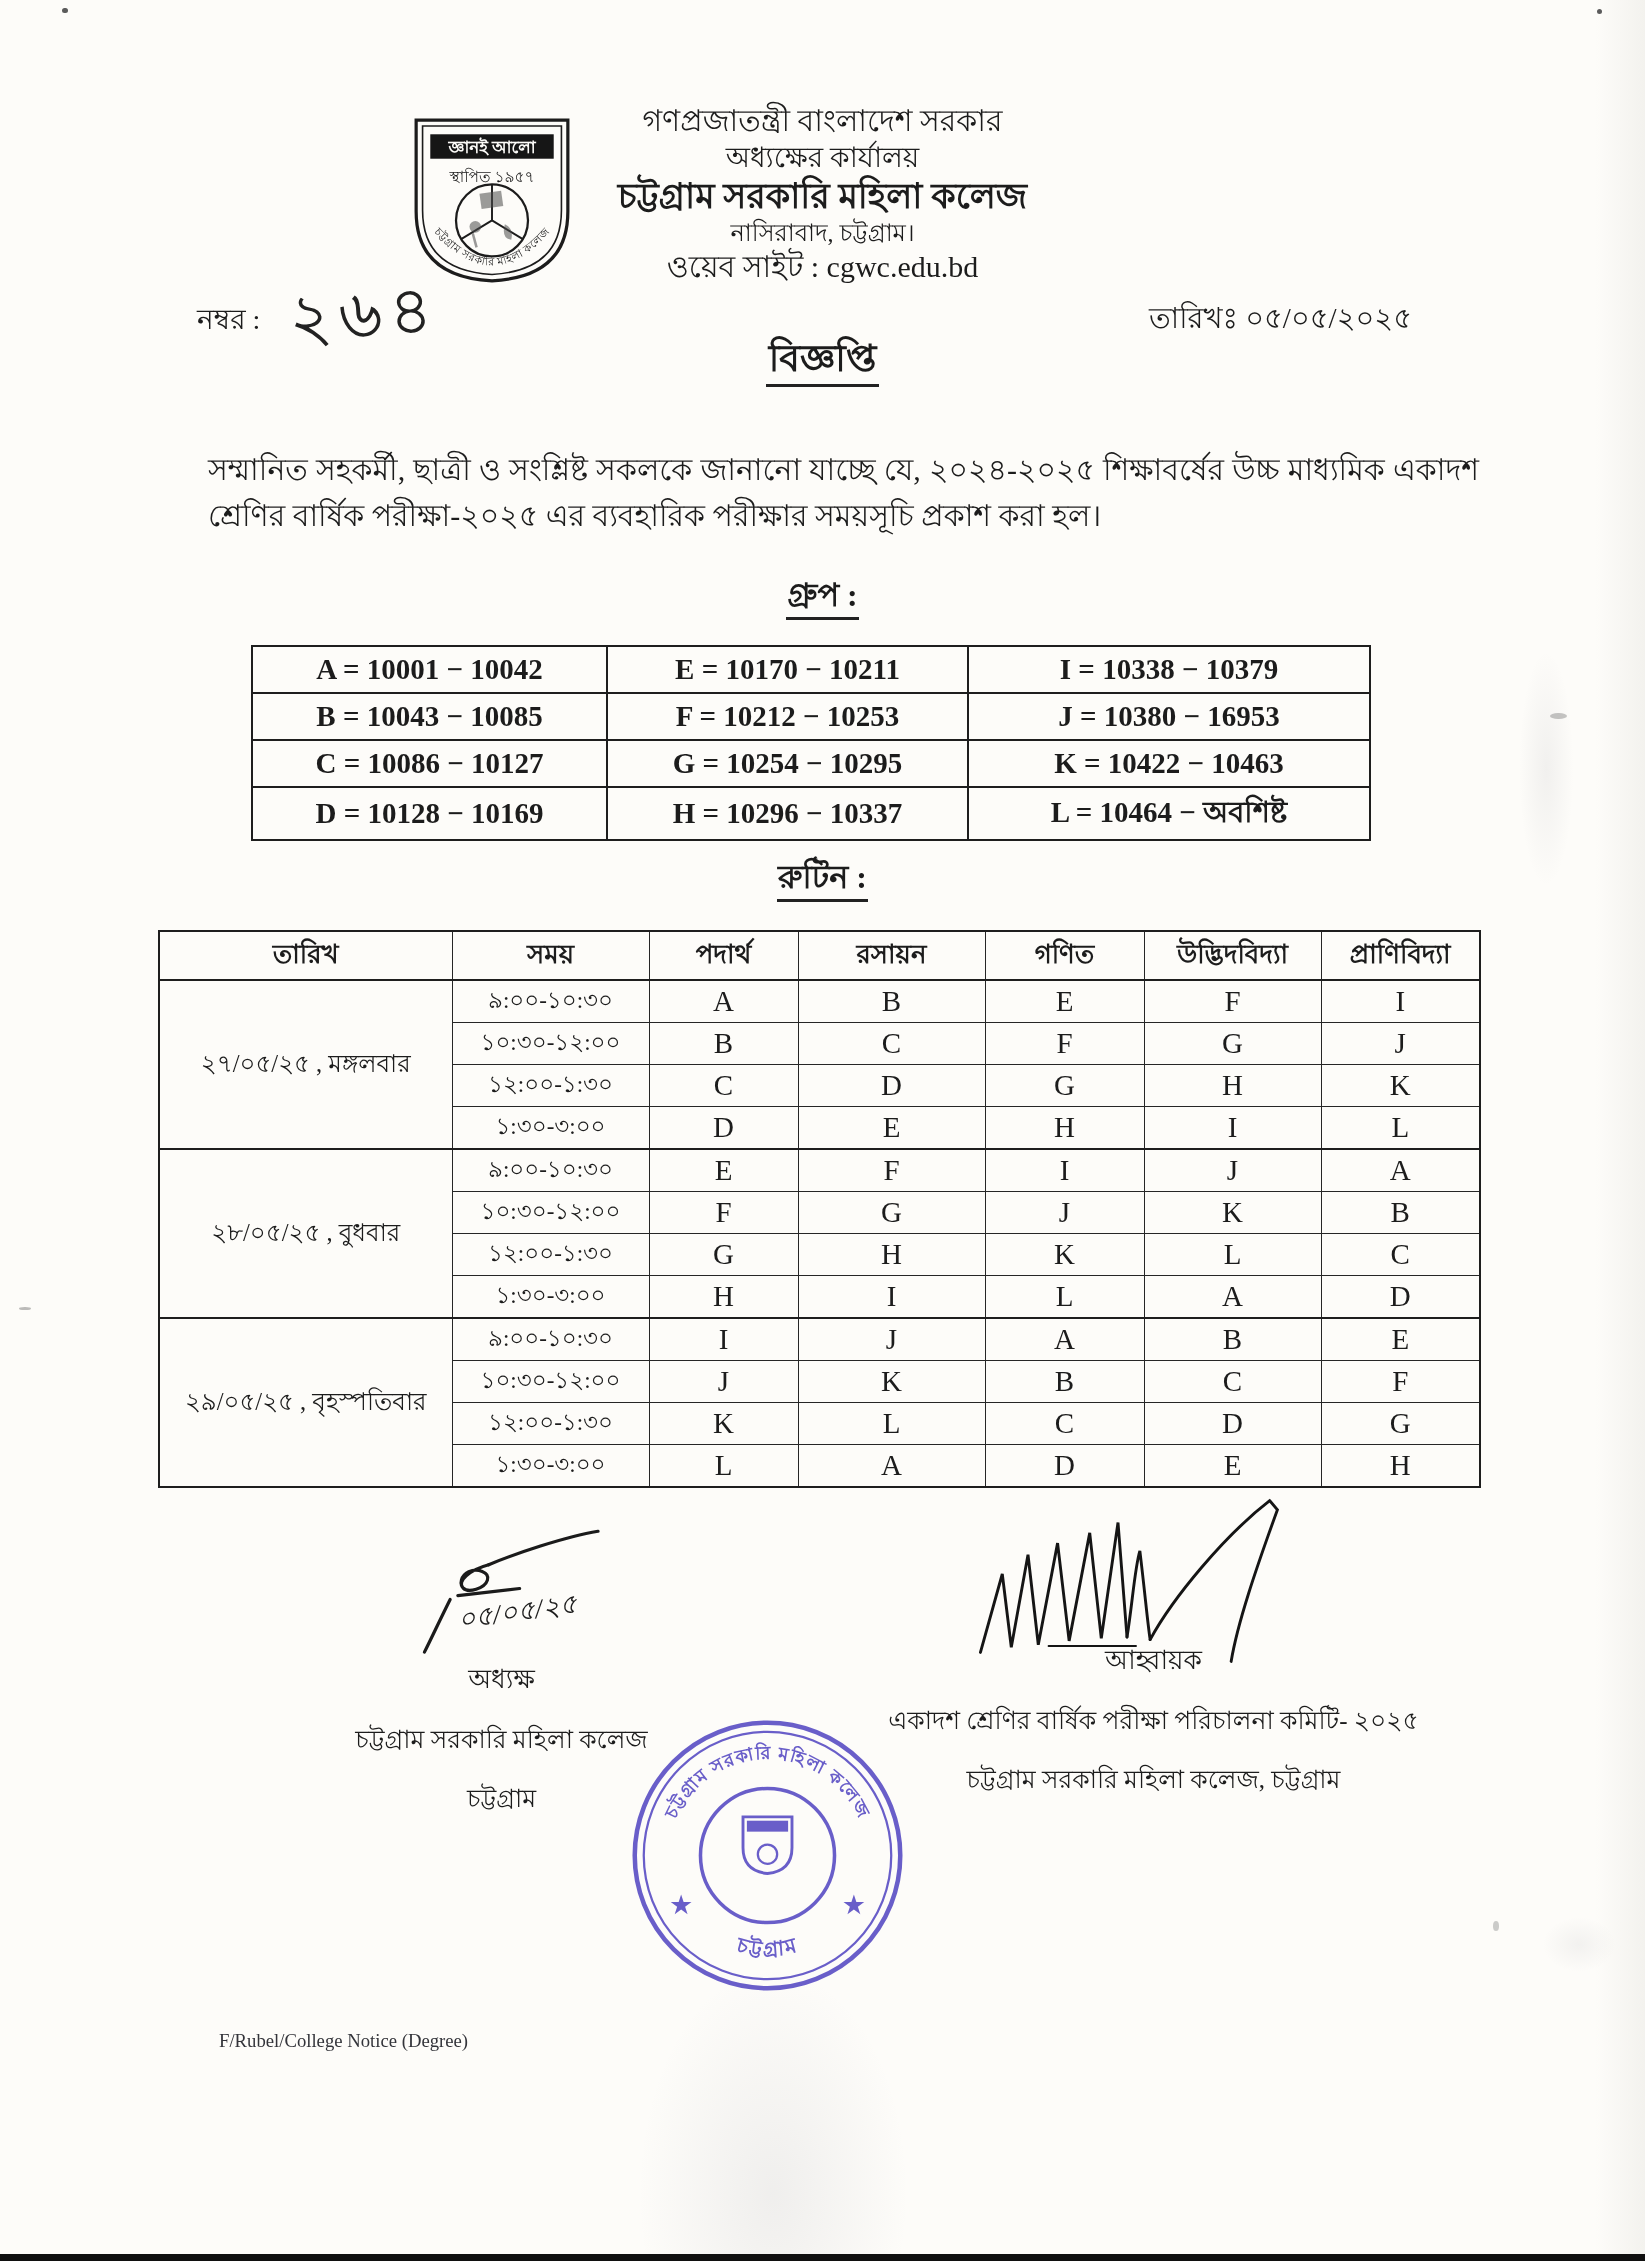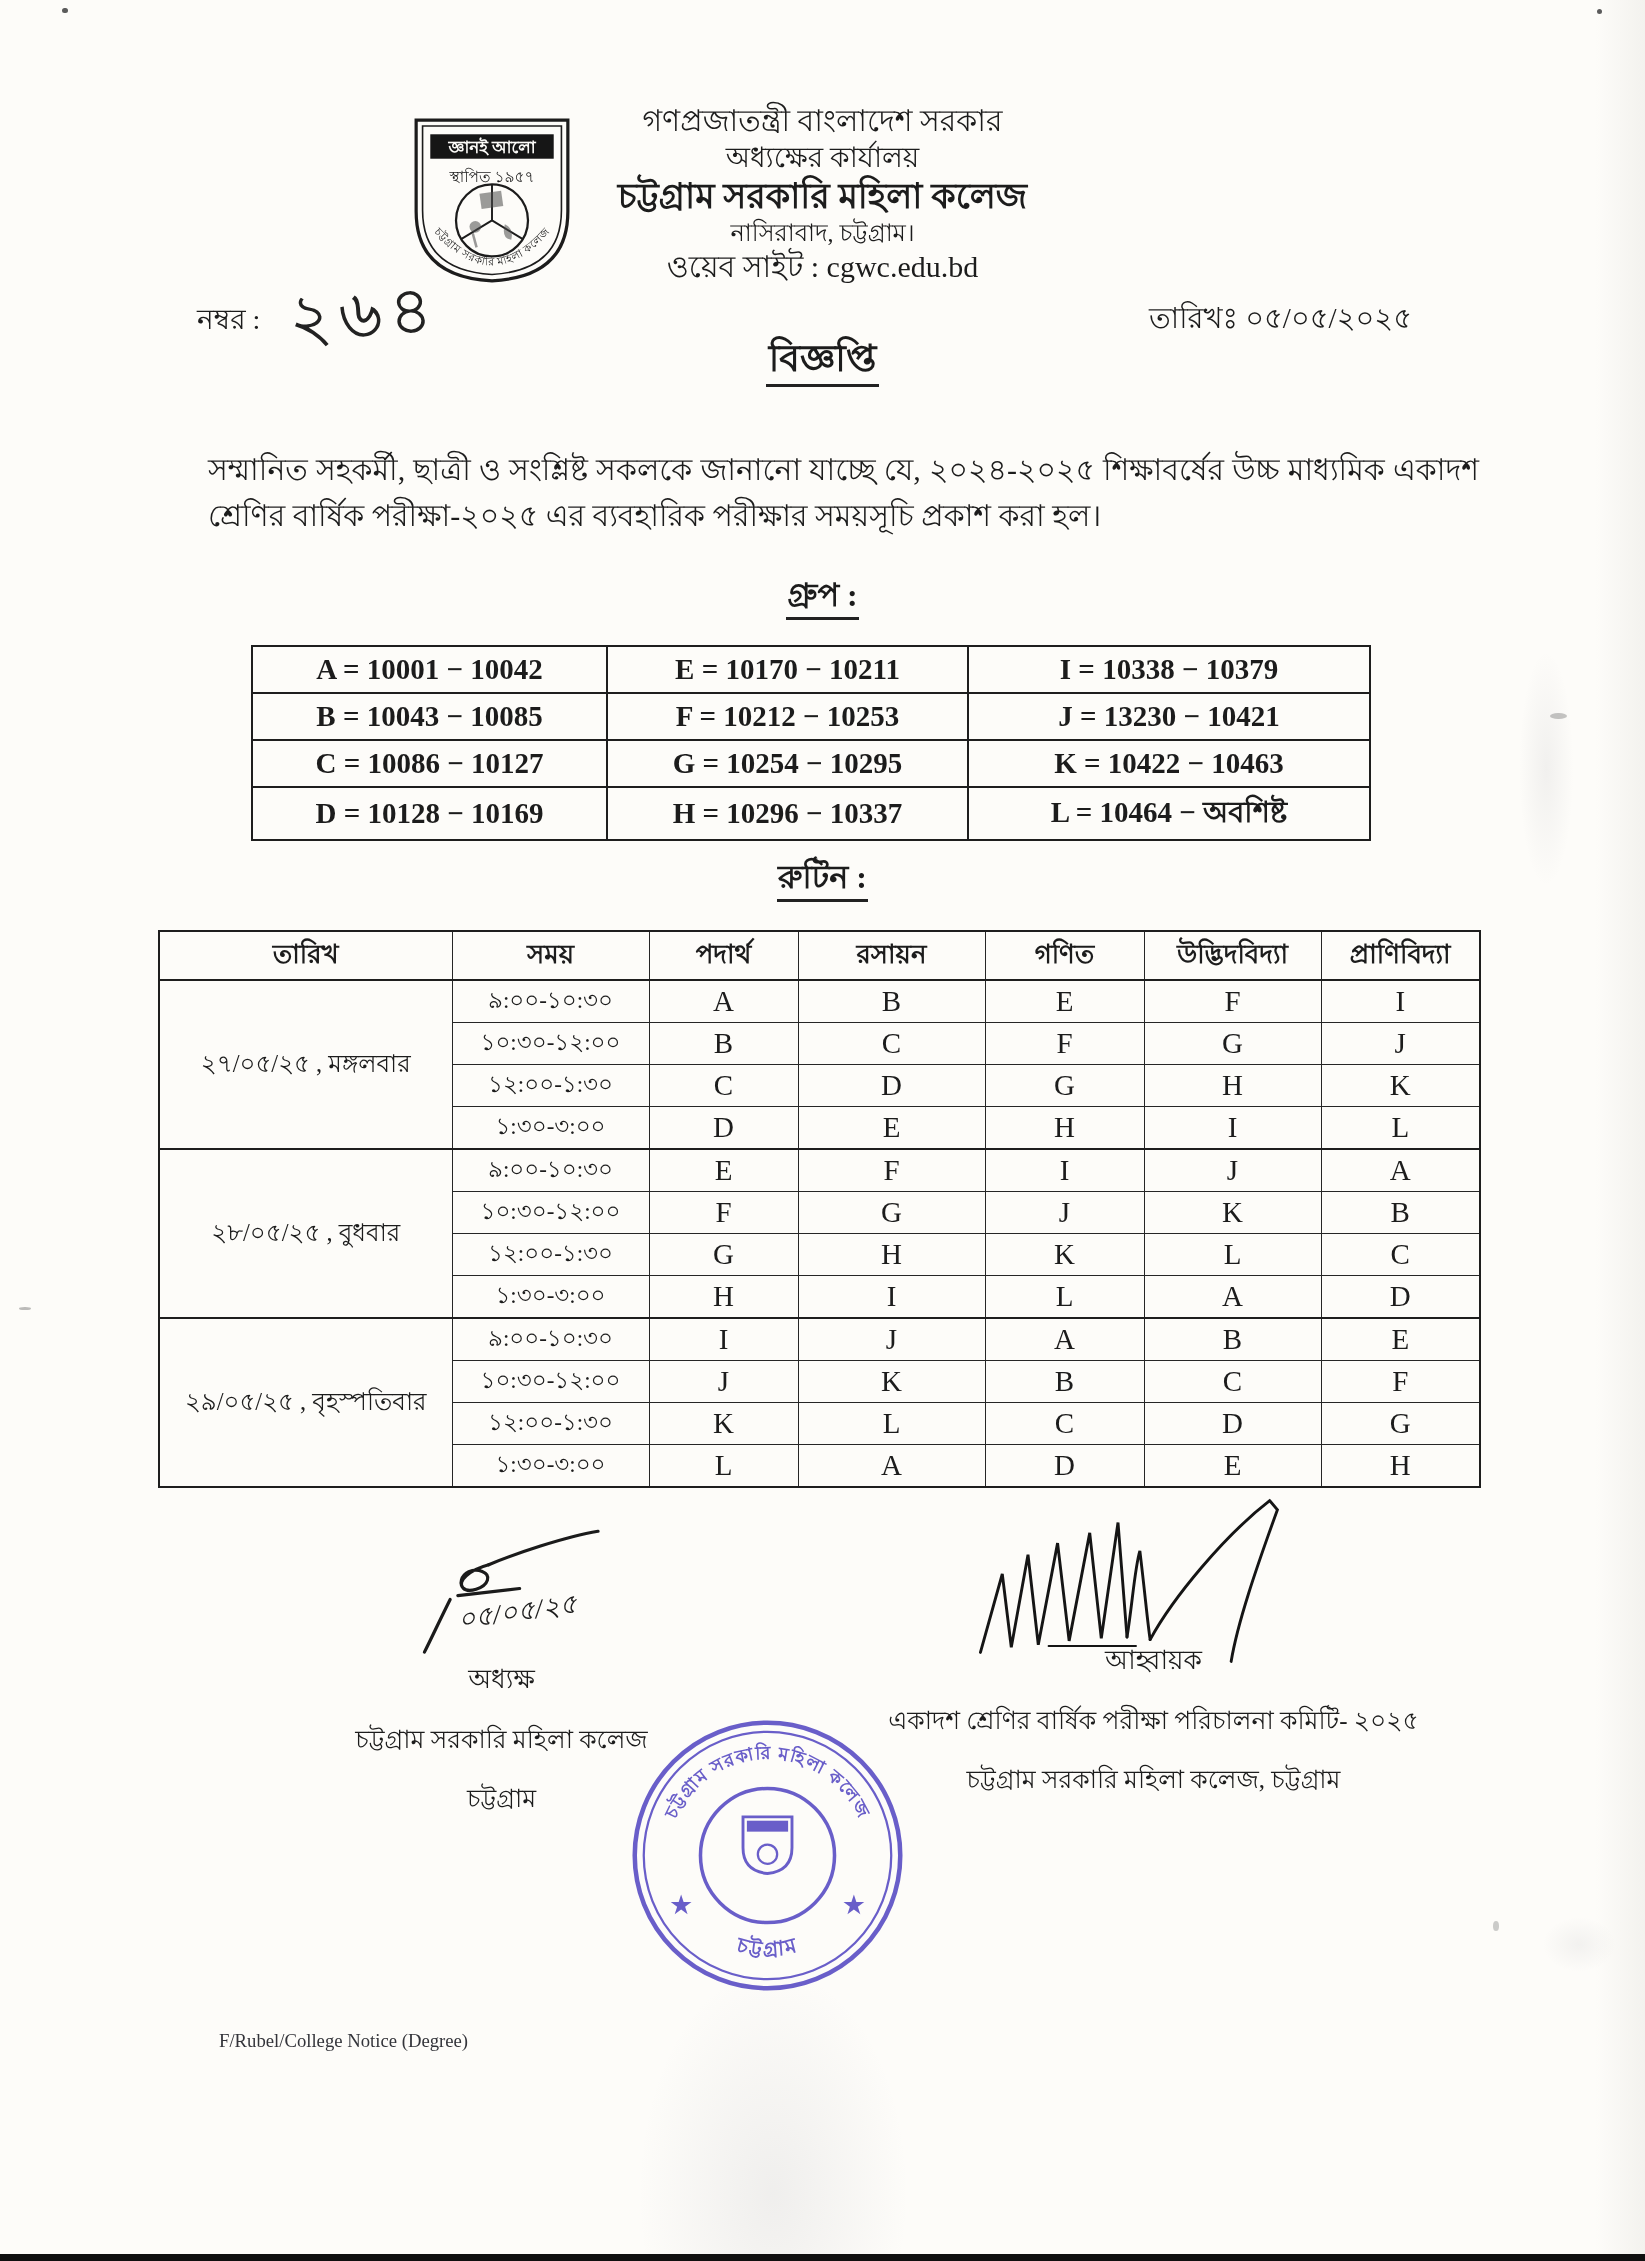--- a/index.html
+++ b/index.html
@@ -140,21 +140,21 @@
       </colgroup>
     <tbody id="group-tbody">
         <tr>
           <td>A = 10001 − 10042</td>
           <td>E = 10170 − 10211</td>
           <td>I = 10338 − 10379</td>
         </tr>
         <tr>
           <td>B = 10043 − 10085</td>
           <td>F = 10212 − 10253</td>
-          <td>J = 13230 − 10421</td>
+          <td>J = 10380 − 16953</td>
         </tr>
         <tr>
           <td>C = 10086 − 10127</td>
           <td>G = 10254 − 10295</td>
           <td>K = 10422 − 10463</td>
         </tr>
         <tr>
           <td>D = 10128 − 10169</td>
           <td>H = 10296 − 10337</td>
           <td>L = 10464 − অবশিষ্ট</td>

